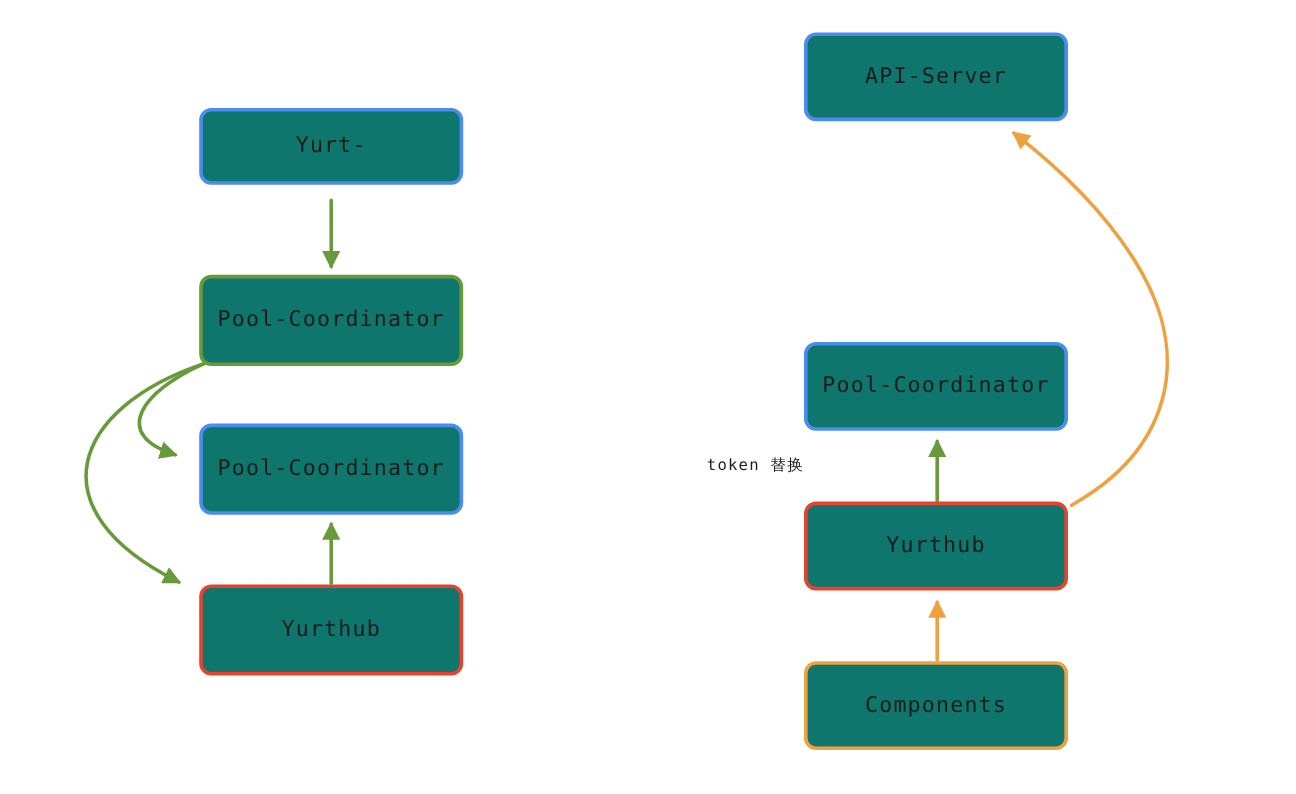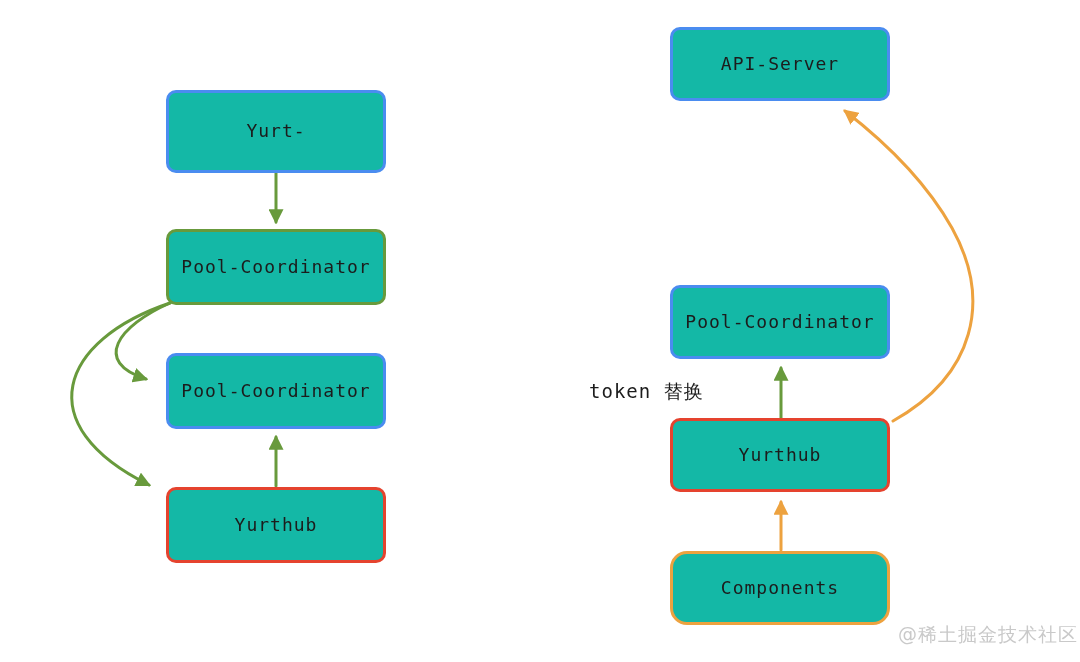--- a/index.html
+++ b/index.html
@@ -15,35 +15,35 @@
   .stroke-green{stroke:var(--c-green,#689a3c);}
   .stroke-orange{stroke:var(--c-orange,#eda23f);}
   .fill-green{fill:var(--c-green,#689a3c);}
   .fill-orange{fill:var(--c-orange,#eda23f);}
   .node{
     position:absolute;
     box-sizing:border-box;
     width:220px;
     border:3px solid #888;
     border-radius:10px;
-    background:#14b8a6;
+    background:#0f766e;
     display:flex;flex-direction:column;
     align-items:center;justify-content:center;
     text-align:center;
     font-size:18px;line-height:1.45;
     color:var(--c-text,#1c1c1c);
     letter-spacing:1px;
   }
   .b-blue{border-color:var(--c-blue,#4a8cf0);}
   .b-green{border-color:var(--c-green,#689a3c);}
   .b-red{border-color:var(--c-red,#e5432e);}
-  .b-orange{border-color:var(--c-orange,#eda23f);border-radius:17px;}
+  .b-orange{border-color:var(--c-orange,#eda23f);}
   .annotation{
     position:absolute;
-    font-size:19px;
+    font-size:13px;
     color:var(--c-text,#1c1c1c);
     letter-spacing:1px;
     white-space:nowrap;
     font-family:"DejaVu Sans Mono","Liberation Mono",monospace;
   }
   .watermark{
     position:absolute;
     font-size:19px;
     color:var(--c-watermark,#c9c9c9);
     white-space:nowrap;
@@ -69,21 +69,21 @@
     <path class="edge stroke-green" marker-end="url(#arrowGreen)" d="M276,167 L276,222"></path>
     <path class="edge stroke-green" marker-end="url(#arrowGreen)" d="M170,303 C 118,326 92,362 146,379"></path>
     <path class="edge stroke-green" marker-end="url(#arrowGreen)" d="M170,303 C 60,340 28,425 149,485"></path>
     <path class="edge stroke-green" marker-end="url(#arrowGreen)" d="M276,486 L276,437"></path>
 
     <path class="edge stroke-green" marker-end="url(#arrowGreen)" d="M781,418 L781,368"></path>
     <path class="edge stroke-orange" marker-end="url(#arrowOrange)" d="M781,550 L781,502"></path>
     <path class="edge stroke-orange" marker-end="url(#arrowOrange)" d="M893,421 C 975,375 992,300 952,228 C 925,180 885,142 845,111"></path>
   </svg>
 
-  <div class="node b-blue" style="left:166px;top:90px;height:83px;">
+  <div class="node b-blue" style="left:166px;top:90px;height:64px;">
     <span>Yurt-</span>
   </div>
 
   <div class="node b-green" style="left:166px;top:229px;height:76px;">
     <span>Pool-Coordinator</span>
   </div>
 
   <div class="node b-blue" style="left:166px;top:353px;height:76px;">
     <span>Pool-Coordinator</span>
   </div>
@@ -103,15 +103,14 @@
   <div class="node b-red" style="left:670px;top:418px;height:74px;">
     <span>Yurthub</span>
   </div>
 
   <div class="node b-orange" style="left:670px;top:551px;height:74px;">
     <span>Components</span>
   </div>
 
   <div class="annotation" style="left:589px;top:379px;">token 替换</div>
 
-  <div class="watermark" style="left:898px;top:622px;">@稀土掘金技术社区</div>
 
 </div>
 
 </body></html>

